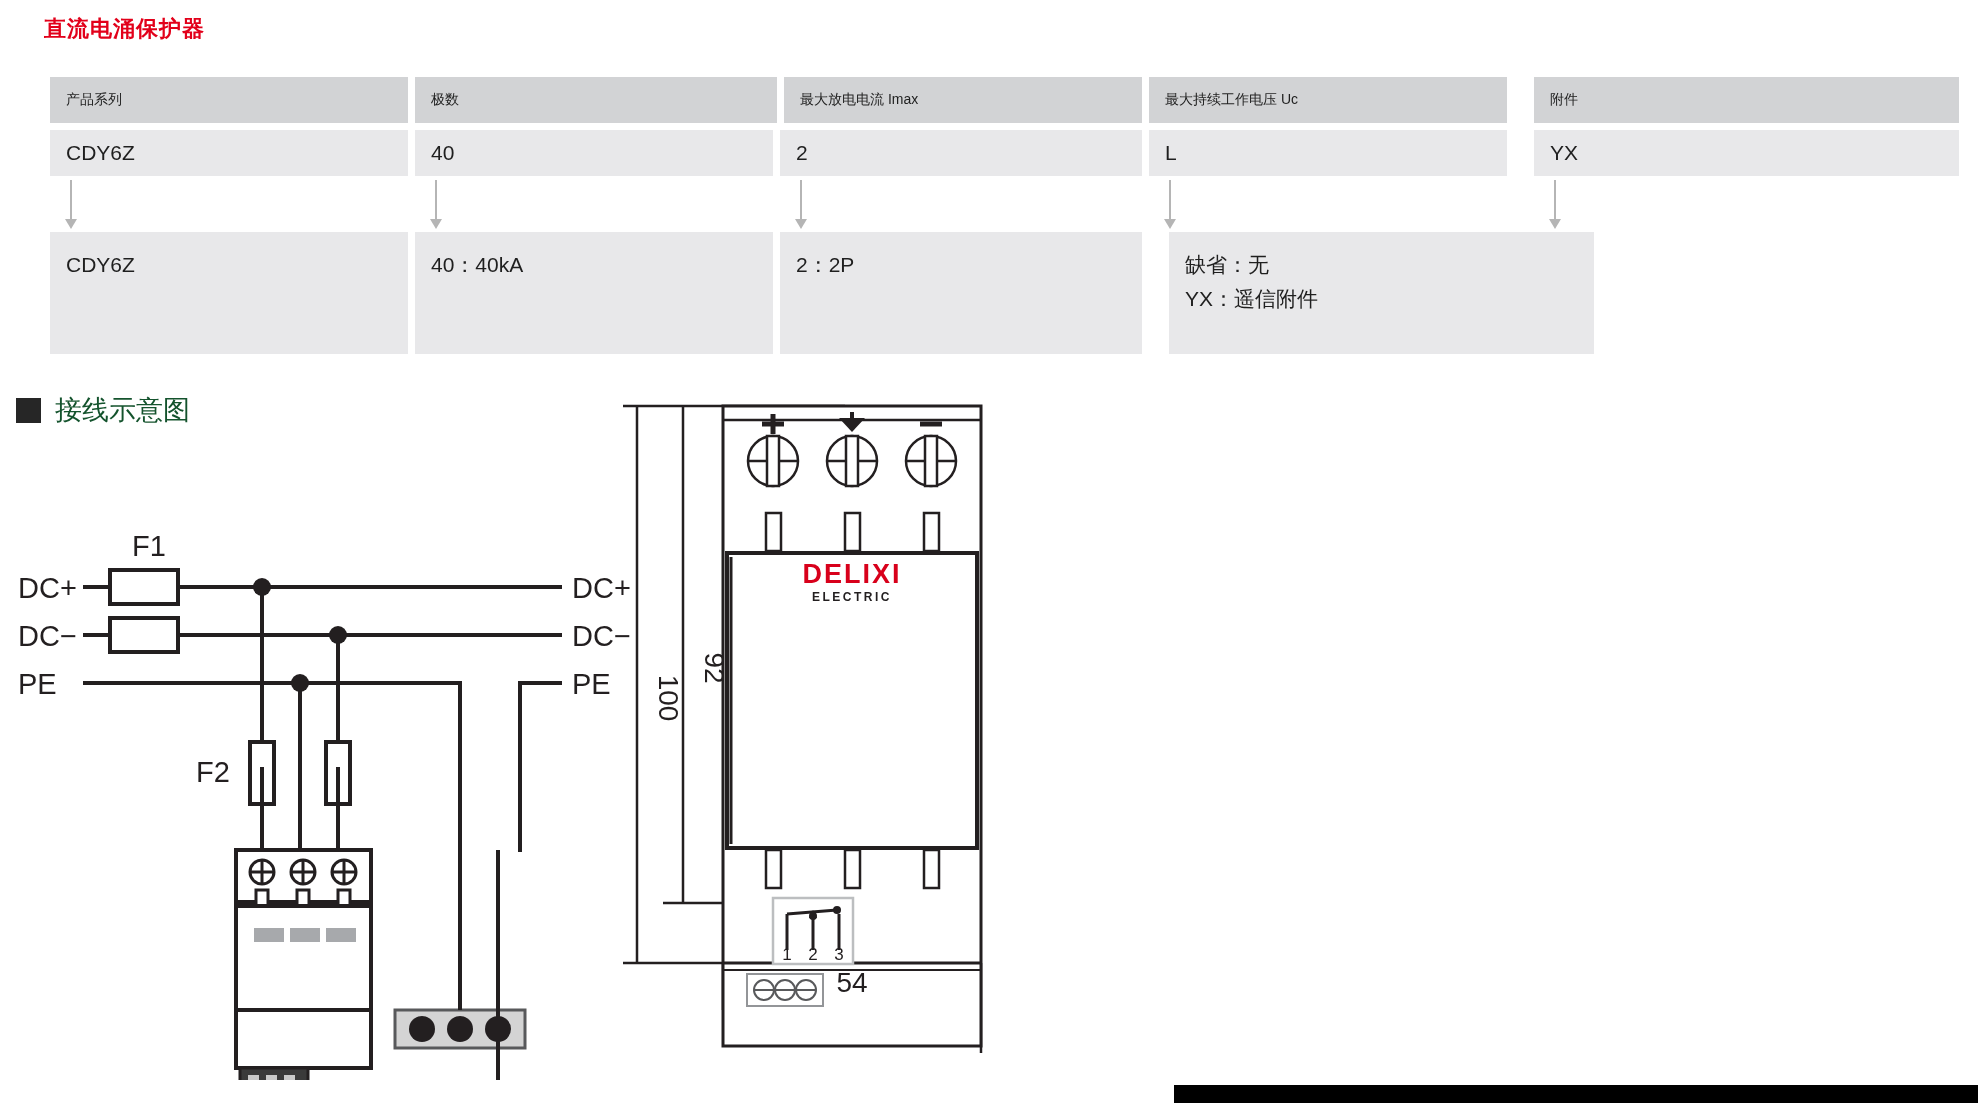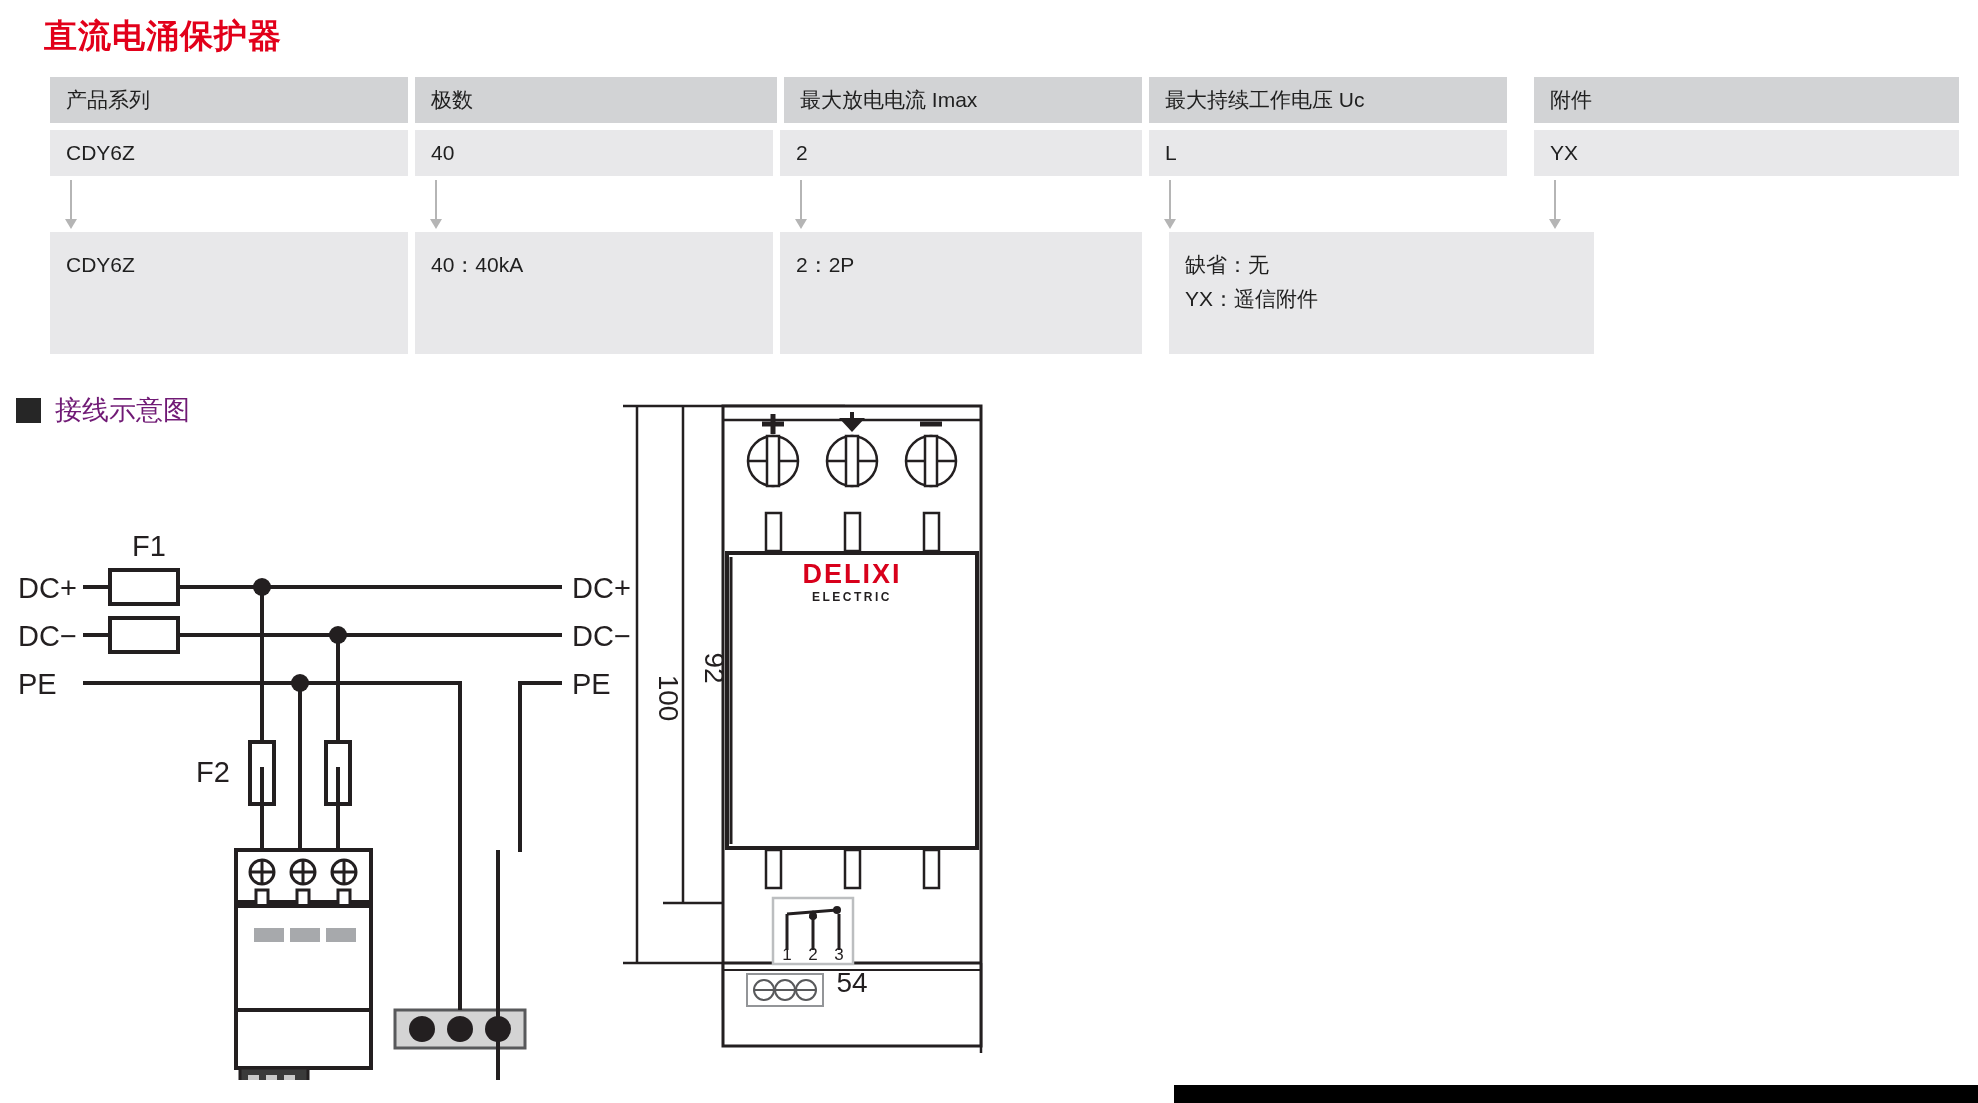--- a/index.html
+++ b/index.html
@@ -14,21 +14,21 @@
     font-family: "Liberation Sans", "DejaVu Sans", sans-serif;
     color: #1a1a1a;
     overflow: hidden;
   }
 
   
   .page-title {
     position: absolute;
     left: 44px;
     top: 14px;
-    font-size: 33px;
+    font-size: 22px;
     font-weight: 700;
     color: #e2001a;
     letter-spacing: 1px;
     white-space: nowrap;
   }
 
   
   .naming-table {
     position: absolute;
     left: 50px;
@@ -39,21 +39,21 @@
     display: flex;
     gap: 7px;
   }
   .nt-row.header .nt-cell {
     background: #d2d3d5;
     height: 46px;
     display: flex;
     align-items: center;
     padding-left: 16px;
     box-sizing: border-box;
-    font-size: 21px;
+    font-size: 14px;
     color: #1f1f1f;
   }
   .nt-row.code .nt-cell {
     background: #e8e8ea;
     height: 46px;
     display: flex;
     align-items: center;
     padding-left: 16px;
     box-sizing: border-box;
     font-size: 21px;
@@ -119,21 +119,21 @@
     align-items: center;
     gap: 14px;
   }
   .sq-marker {
     width: 25px;
     height: 25px;
     background: #262626;
   }
   .section-head .sh-text {
     font-size: 27px;
-    color: #701a75;
+    color: #14532d;
     font-weight: 400;
     white-space: nowrap;
   }
 
   
   .wiring-wrap {
     position: absolute;
     left: 0px;
     top: 520px;
     width: 640px;

